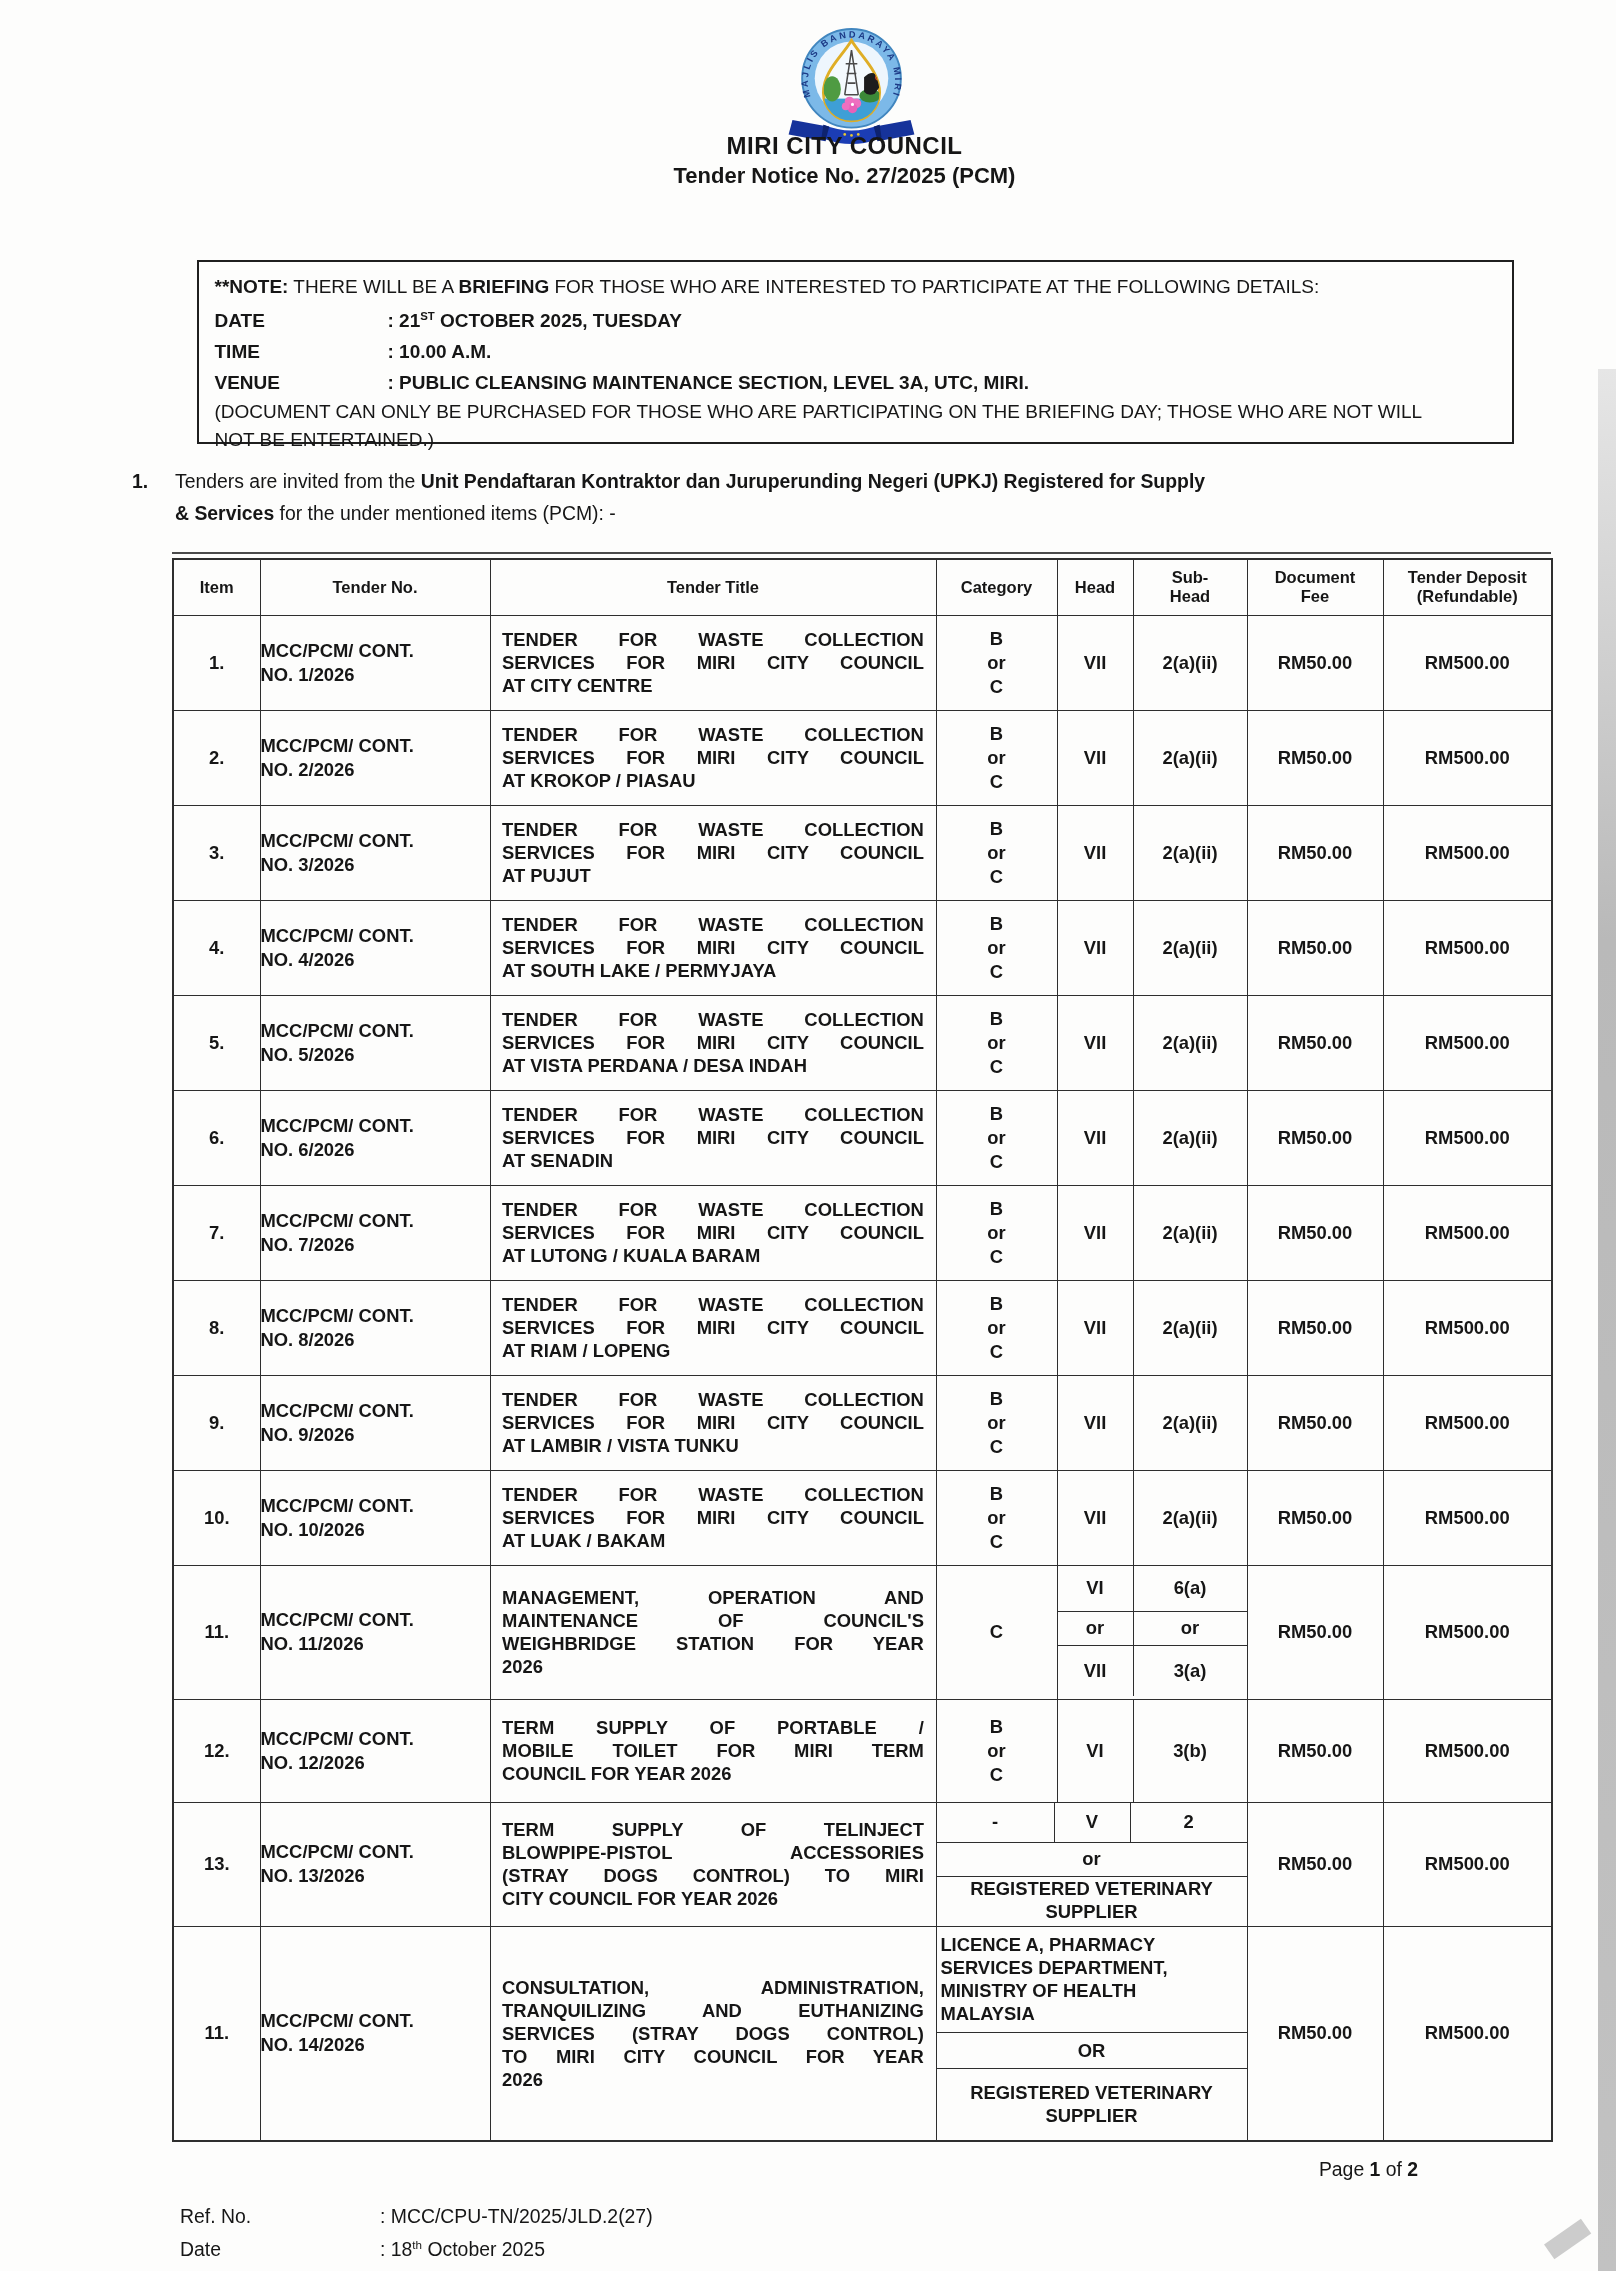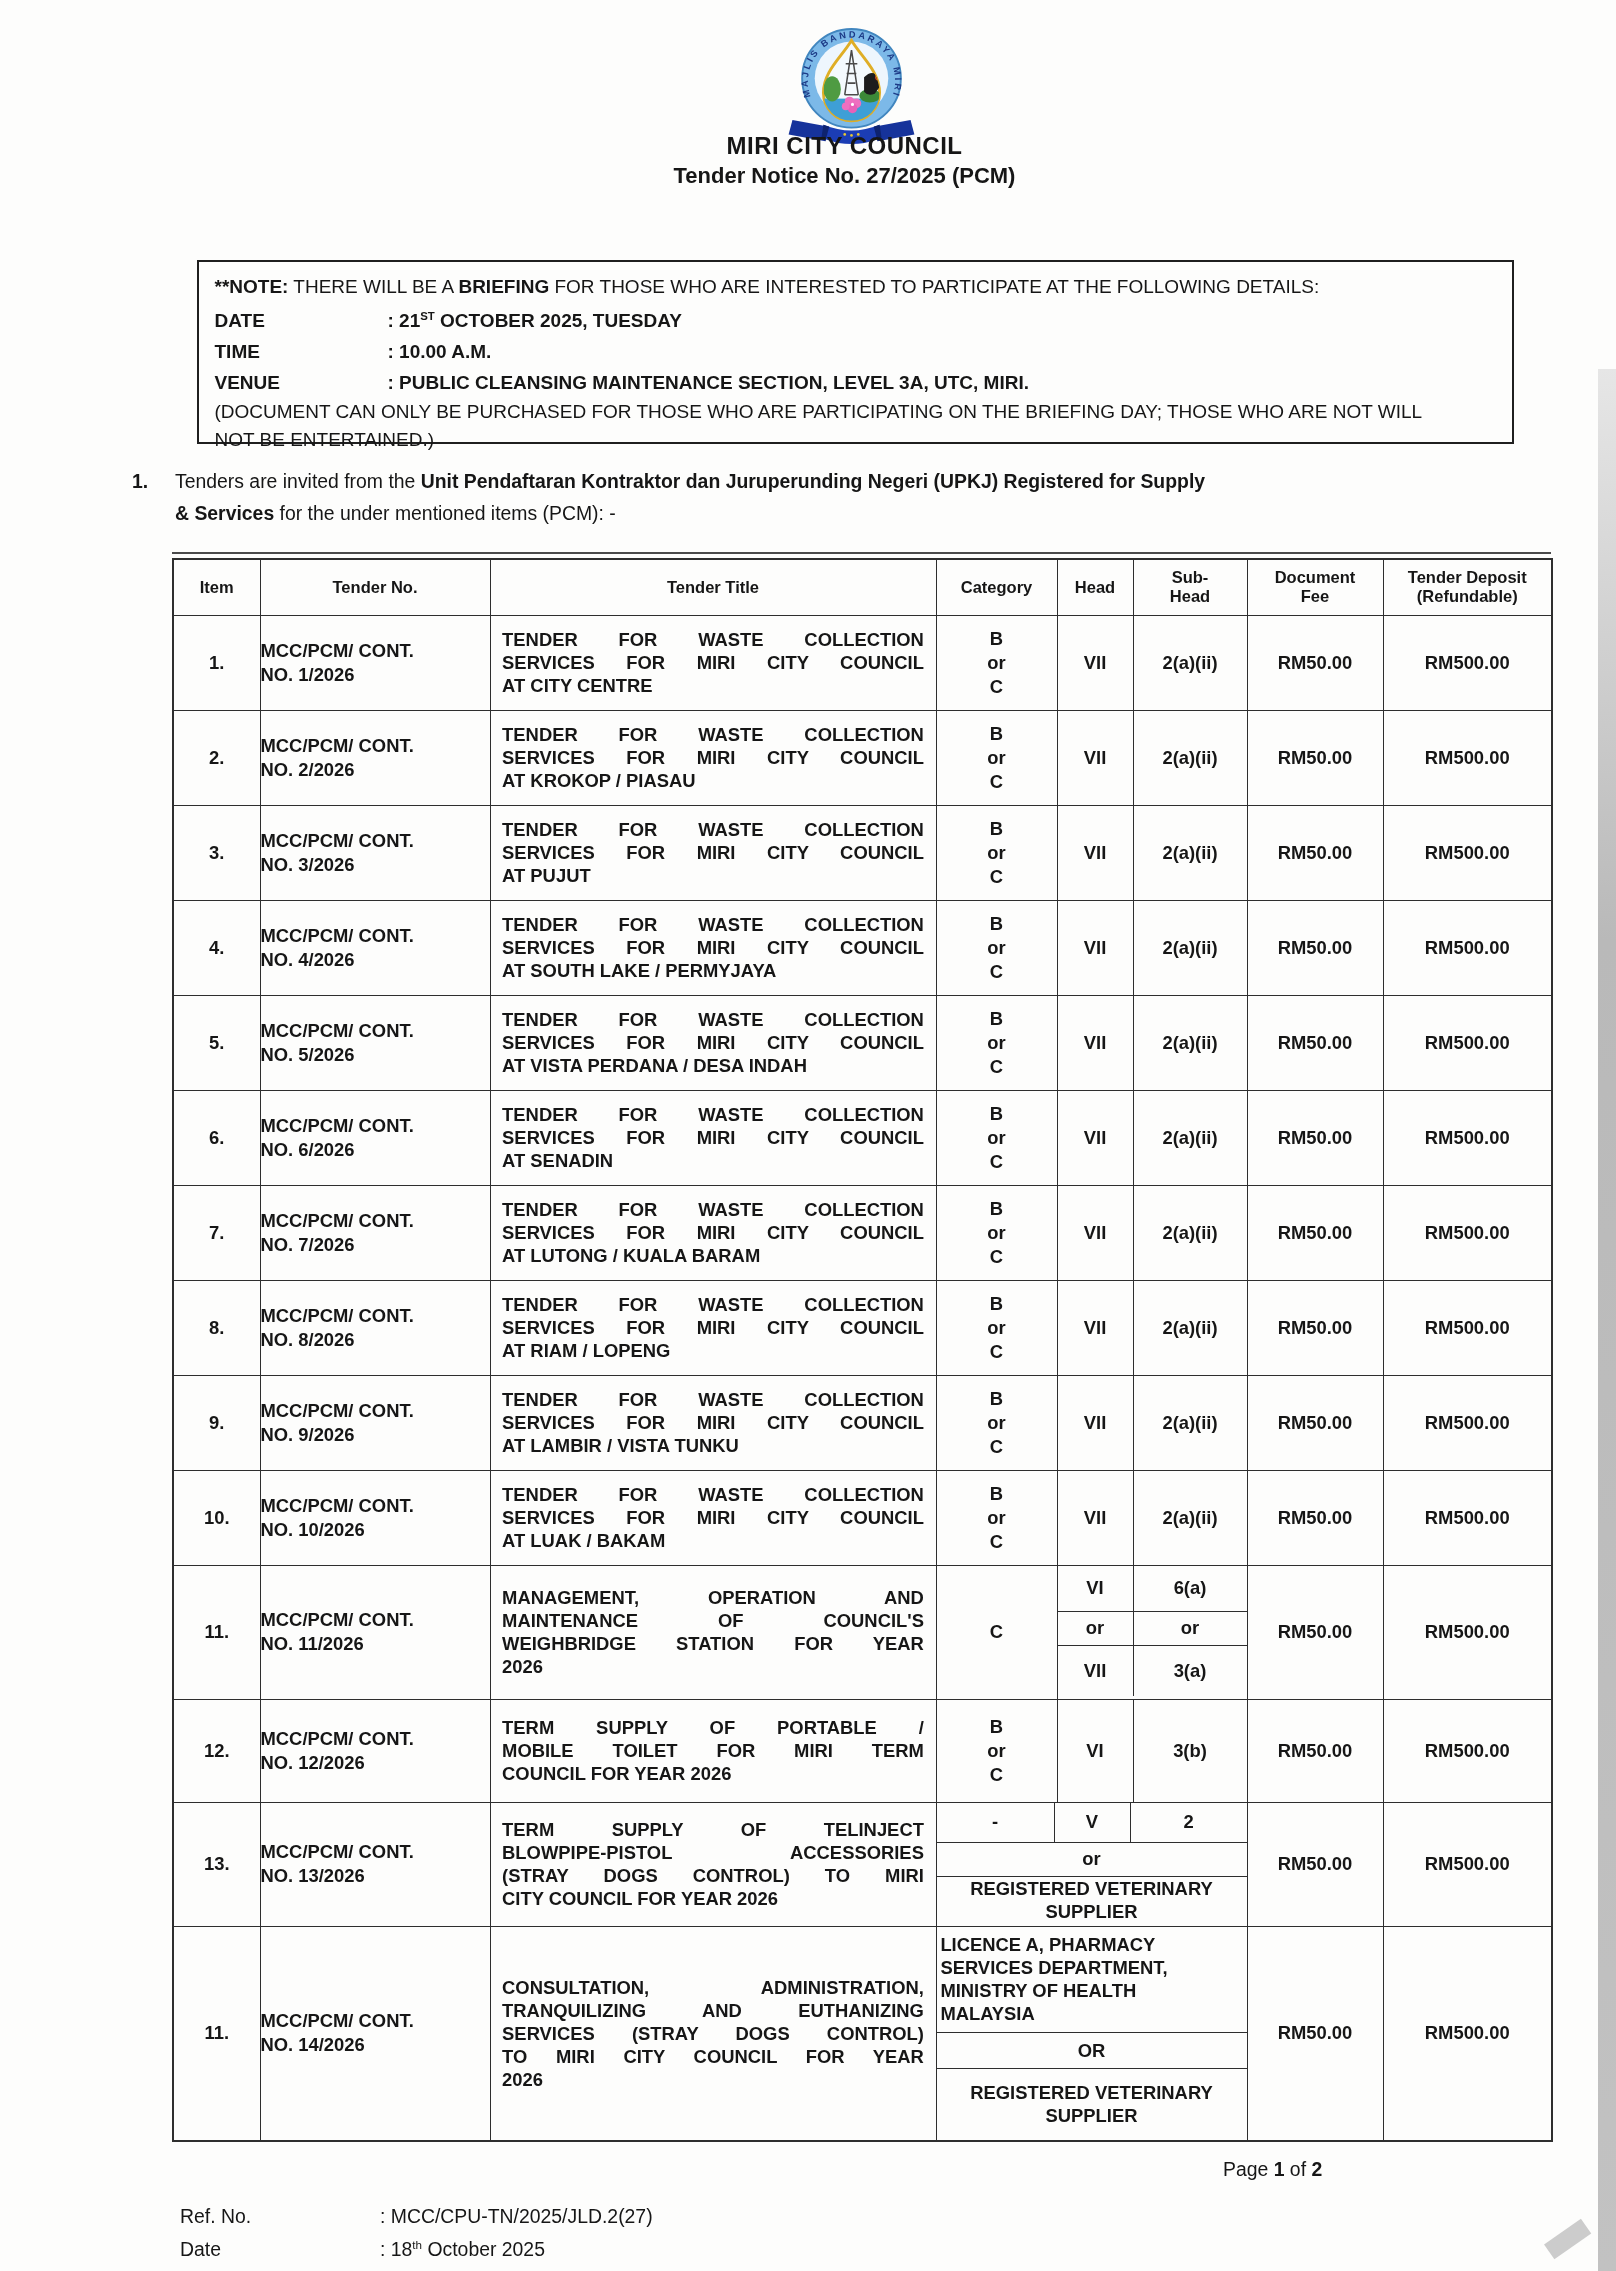--- a/index.html
+++ b/index.html
@@ -73,21 +73,21 @@
 
   
   .r14{display:flex;flex-direction:column;height:212px;}
   .r14a{flex:0 0 auto;border-bottom:1.9px solid #2e2e2e;padding:6.8px 3.9px;
         display:flex;flex-direction:column;align-items:flex-start;justify-content:center;}
   .r14or{height:35px;border-bottom:1.9px solid #2e2e2e;display:flex;align-items:center;justify-content:center;
          font-size:18.4px;font-weight:bold;flex:0 0 auto;}
   .r14b{flex:1;display:flex;flex-direction:column;align-items:center;justify-content:center;}
 
   
-  .page-num{position:absolute;left:1223px;top:2158px;width:291px;text-align:left;font-size:19.4px;}
+  .page-num{position:absolute;left:1223px;top:2158px;width:291px;text-align:center;font-size:19.4px;}
   .foot-row{position:absolute;left:180px;font-size:19.4px;}
   .foot-label{display:inline-block;width:200px;}
 </style>
 </head>
 <body>
 
 <div class="page">
 
   <div class="edge-band"></div>
   <div class="corner-mark"></div>

